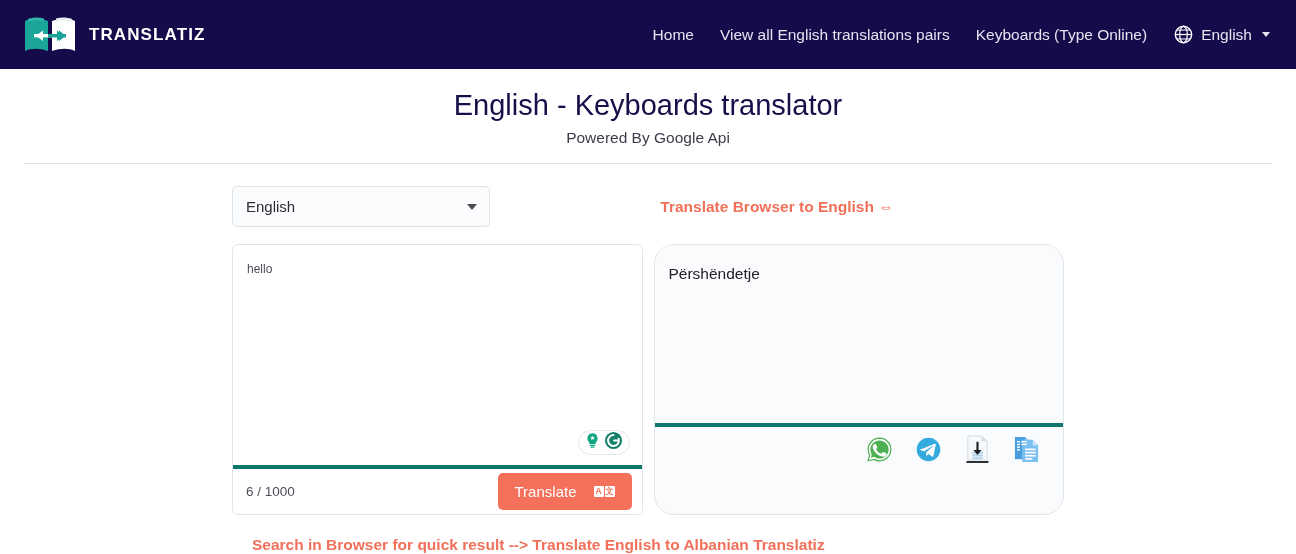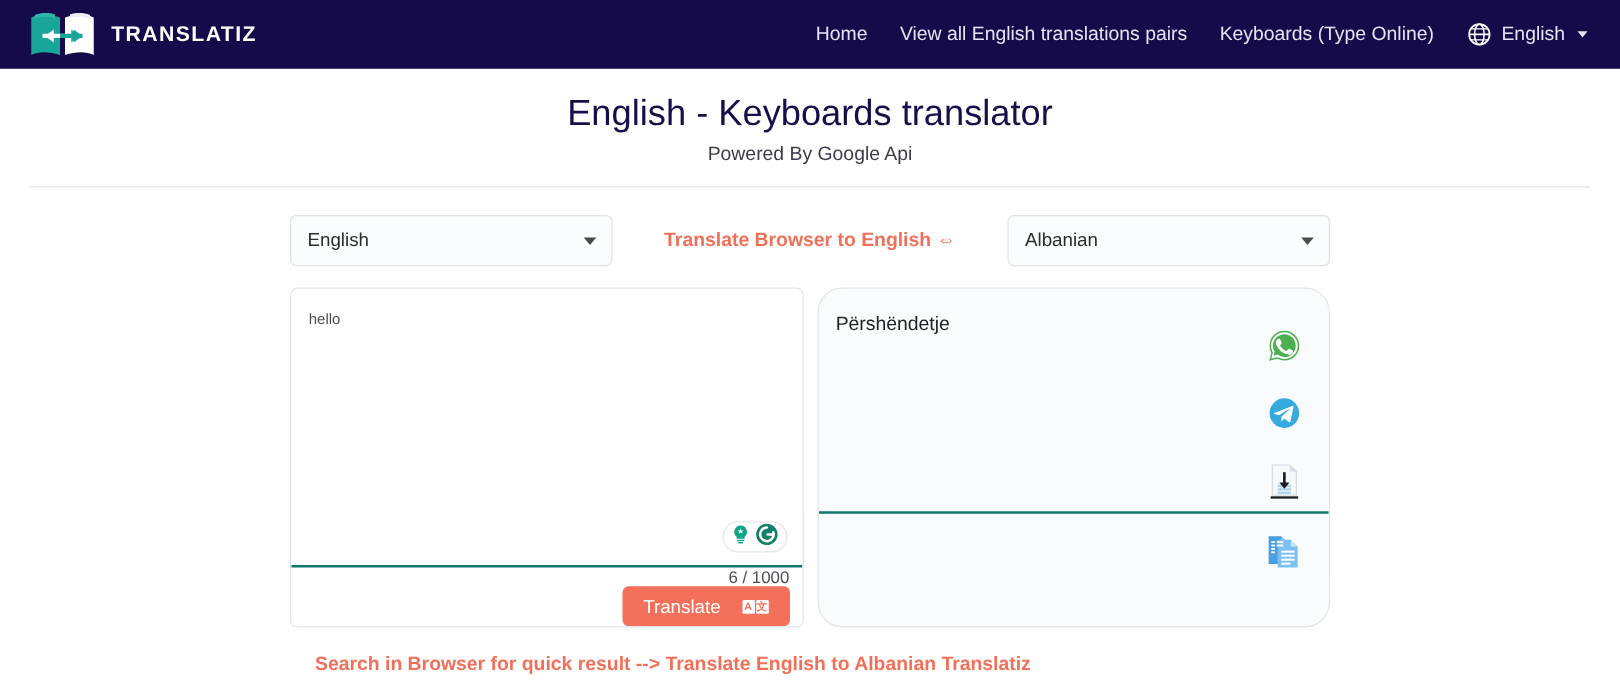--- a/index.html
+++ b/index.html
@@ -9,21 +9,21 @@
     padding: 0;
     width: 1296px;
     height: 554px;
     overflow: hidden;
     background: #ffffff;
     font-family: "Liberation Sans", sans-serif;
   }
 
   
   .navbar {
-    height: 55px;
+    height: 69px;
     background: #150a4a;
     display: flex;
     align-items: center;
     padding: 0 16px 0 22px;
     position: relative;
   }
   .brand {
     display: flex;
     align-items: center;
     gap: 11px;
@@ -191,27 +191,26 @@
     height: 178px;
     padding: 18px 14px 0 14px;
     font-size: 15.5px;
     color: #22222a;
     background: #fafbfc;
     line-height: 1.4;
     overflow: hidden;
   }
 
   .panel-foot {
-    border-top: 2px solid #0f766e;
+    border-top: 4px solid #0f766e;
     height: 49px;
     display: flex;
-    align-items: flex-end;
+    align-items: center;
     padding: 0 10px 0 13px;
     background: #ffffff;
-    flex-direction: column;
   }
   .panel-foot-right {
     background: #fafbfc;
     justify-content: flex-end;
     gap: 22px;
     padding-right: 22px;
     height: 52px;
   }
   .counter {
     font-size: 13.5px;
@@ -317,24 +316,20 @@
 
 <div class="wrap">
   <div class="inner">
 
     <div class="select-row">
       <div class="lang-select">
         <span>English</span>
         <span class="sel-caret"></span>
       </div>
       <a class="swap-link" href="#">Translate Browser to English ⇔</a>
-      <div class="lang-select">
-        <span>Albanian</span>
-        <span class="sel-caret"></span>
-      </div>
     </div>
 
     <div class="panels">
 
       <div class="panel">
         <div class="src-wrap">
           <textarea class="src-area" style="width: 409px;" placeholder="Enter text here">hello</textarea>
           <div class="grammarly">
             <span>
               <svg width="17" height="17" viewBox="0 0 20 20" xmlns="http://www.w3.org/2000/svg">

